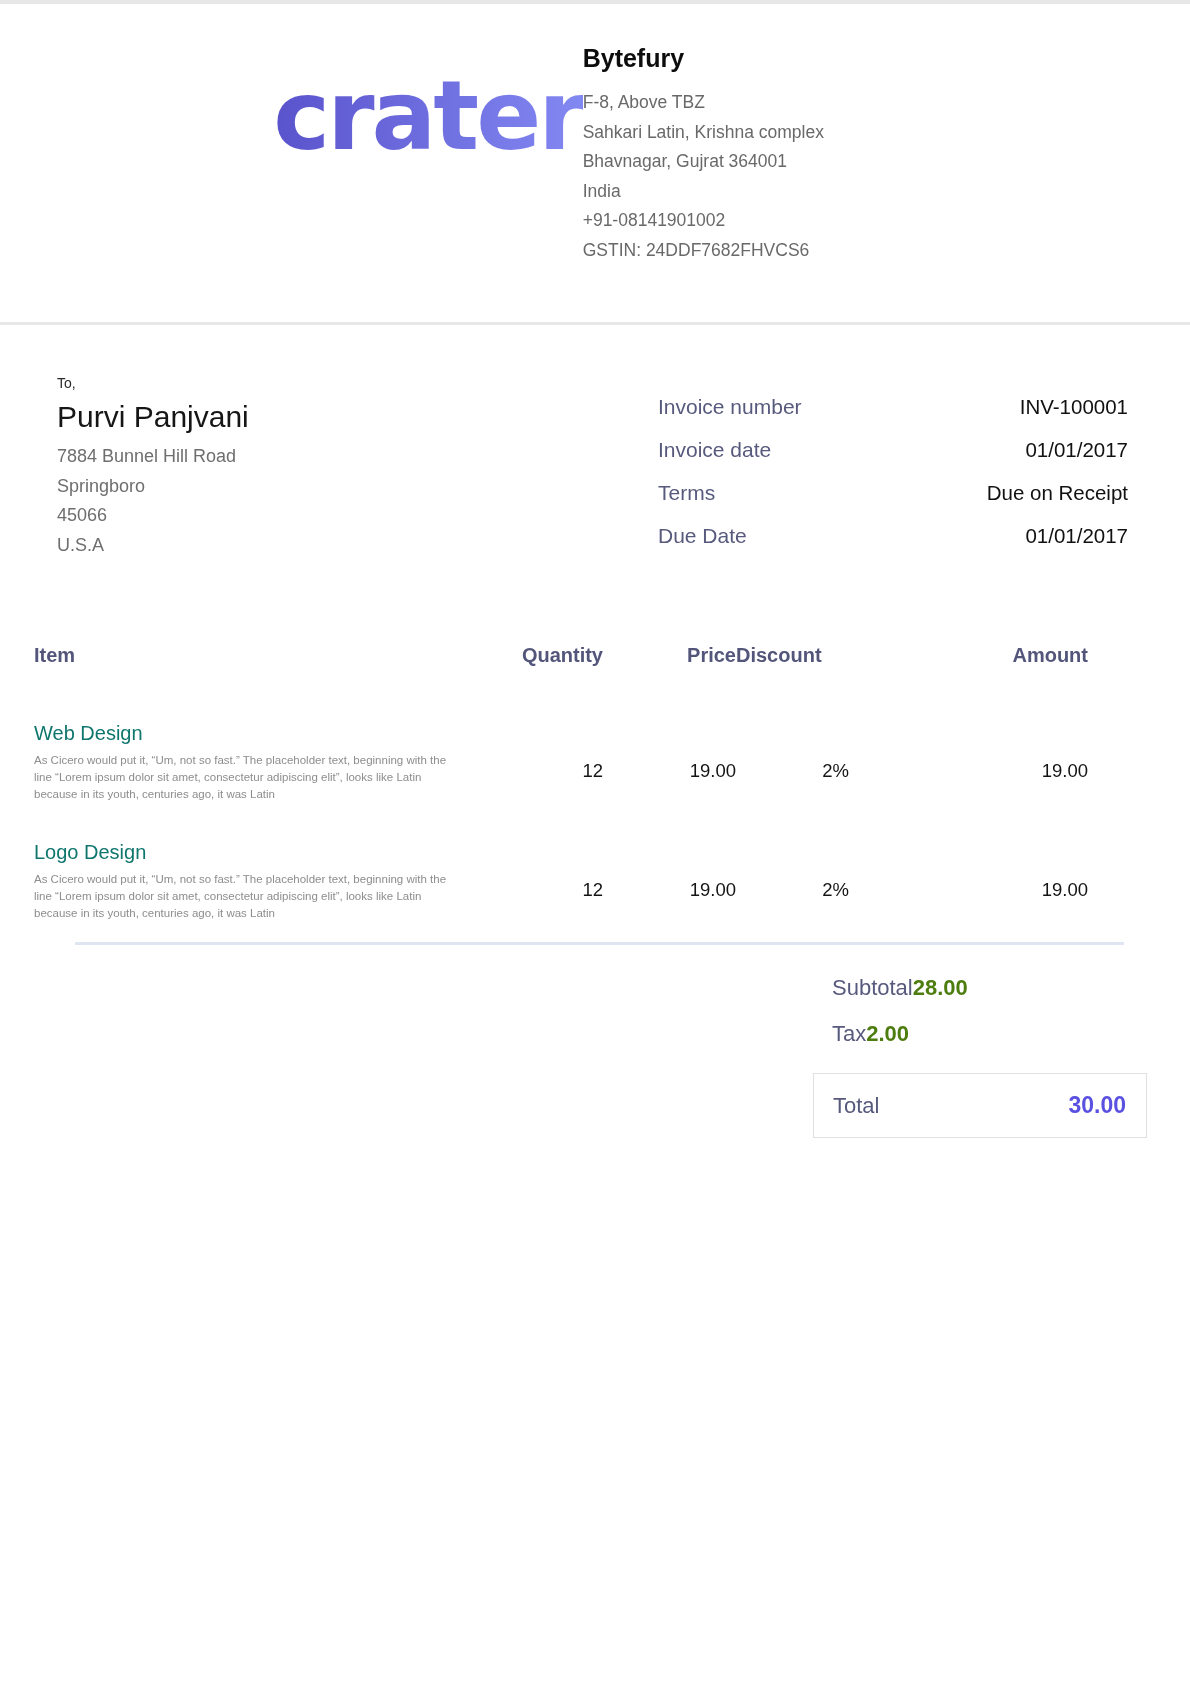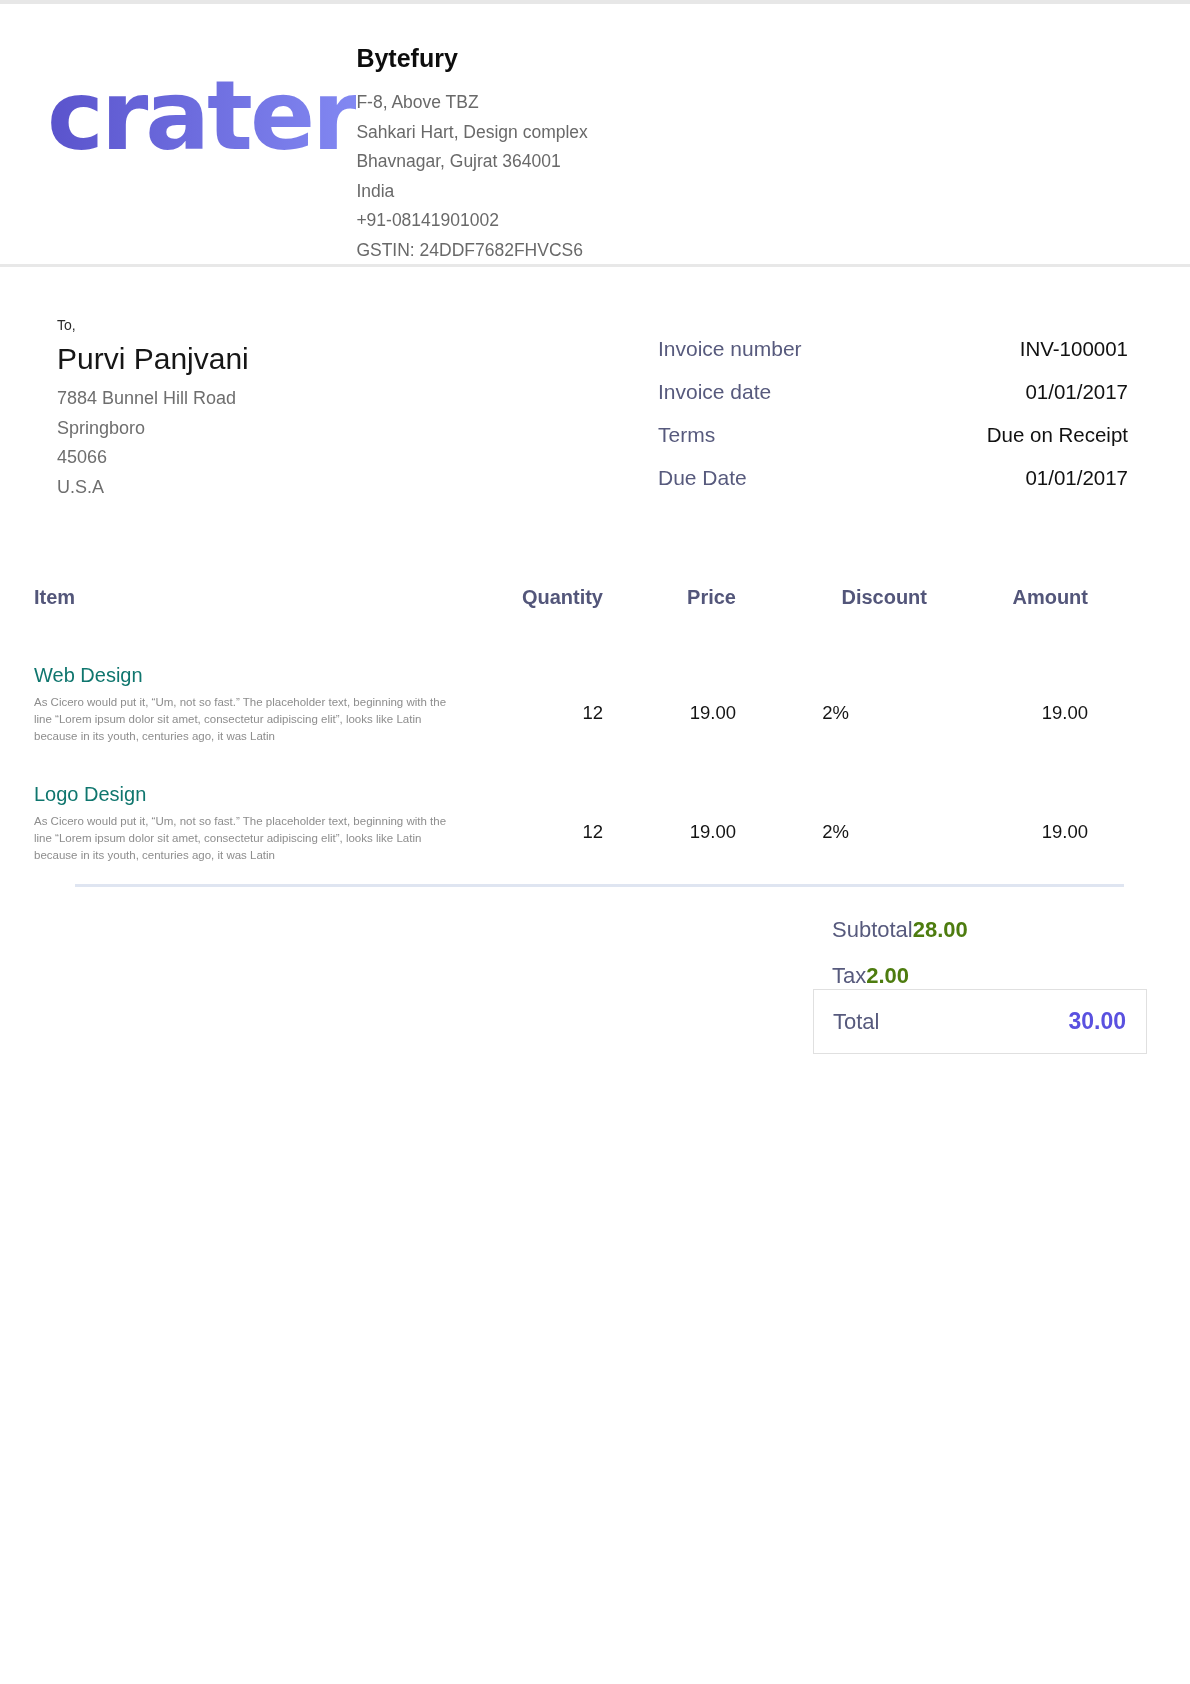--- a/index.html
+++ b/index.html
@@ -8,24 +8,24 @@
     width: 1190px; height: 1684px;
     font-family: "Liberation Sans", sans-serif;
     color: #1b1b1b;
     position: relative;
     overflow: hidden;
   }
   .top-strip { height: 4px; background: #e7e7e7; width: 100%; }
 
   
   .header {
-    height: 263px;
-    padding: 34px 55px 0 47px;
+    height: 321px;
+    padding: 34px 55px 0 71px;
     display: flex;
-    justify-content: flex-start;
+    justify-content: center;
     border-bottom: 3px solid #e8e8e8;
   }
   .logo {
     font-family: "DejaVu Sans", sans-serif;
     font-size: 96px;
     font-weight: 700;
     letter-spacing: -3px;
     line-height: 1;
     margin-top: 30px;
     background: linear-gradient(90deg, #5a53cc 0%, #8288f2 100%);
@@ -46,55 +46,56 @@
   .meta { width: 470px; margin-top: 20px; }
   .meta-row { display: flex; justify-content: space-between; align-items: baseline; margin-bottom: 19px; }
   .meta-label { font-size: 21px; color: #575a7d; }
   .meta-value { font-size: 20.5px; color: #111; text-align: right; }
 
   
   .items { padding-left: 34px; margin-top: 77px; }
   .tgrid { display: grid; grid-template-columns: 431px 138px 133px 191px 161px; }
   .th { font-size: 20px; font-weight: 700; color: #53567a; }
   .th.right, .num.right { text-align: right; }
-  .th.disc { text-align: right; }
+  .th.disc { text-align: left; }
   .item-row { margin-top: 55px; }
   .item-row + .item-row { margin-top: 38px; }
   .item-name { font-size: 20px; color: #0f766e; margin-bottom: 7px; }
   .item-desc { width: 428px; font-size: 11.5px; color: #8d8d8d; line-height: 17px; }
   .num { font-size: 18.5px; color: #141414; padding-top: 38px; }
   .num.disc { text-align: right; padding-right: 78px; }
 
   .table-divider { margin: 20px 66px 0 75px; border-top: 3px solid #dfe5f1; }
 
   
   .totals { width: 334px; margin-left: auto; margin-right: 43px; margin-top: 30px; }
   .trow { display: flex; justify-content: flex-start; align-items: baseline; padding: 0 20px 0 19px; }
   .trow + .trow { margin-top: 20px; }
   .t-label { font-size: 22px; color: #575a7d; }
   .t-value { font-size: 22px; font-weight: 700; color: #4d7c0f; }
   .total-box {
+    margin-top: 26px;
     border: 1px solid #e0e0e0;
     padding: 18px 20px 18px 19px;
     display: flex; justify-content: space-between; align-items: baseline;
   }
   .total-label { font-size: 22px; color: #575a7d; }
   .total-value { font-size: 23px; font-weight: 700; color: #5a51e0; }
 </style>
 </head>
 <body>
 
 <div class="top-strip"></div>
 
 <div class="header">
   <div class="logo">crater</div>
   <div class="company">
     <div class="company-name">Bytefury</div>
     <div class="company-line">F-8, Above TBZ</div>
-    <div class="company-line">Sahkari Hart, Design complex</div>
+    <div class="company-line">Sahkari Latin, Krishna complex</div>
     <div class="company-line">Bhavnagar, Gujrat 364001</div>
     <div class="company-line">India</div>
     <div class="company-line">+91-08141901002</div>
     <div class="company-line">GSTIN: 24DDF7682FHVCS6</div>
   </div>
 </div>
 
 <div class="billing">
   <div>
     <div class="billto-prefix">To,</div>

